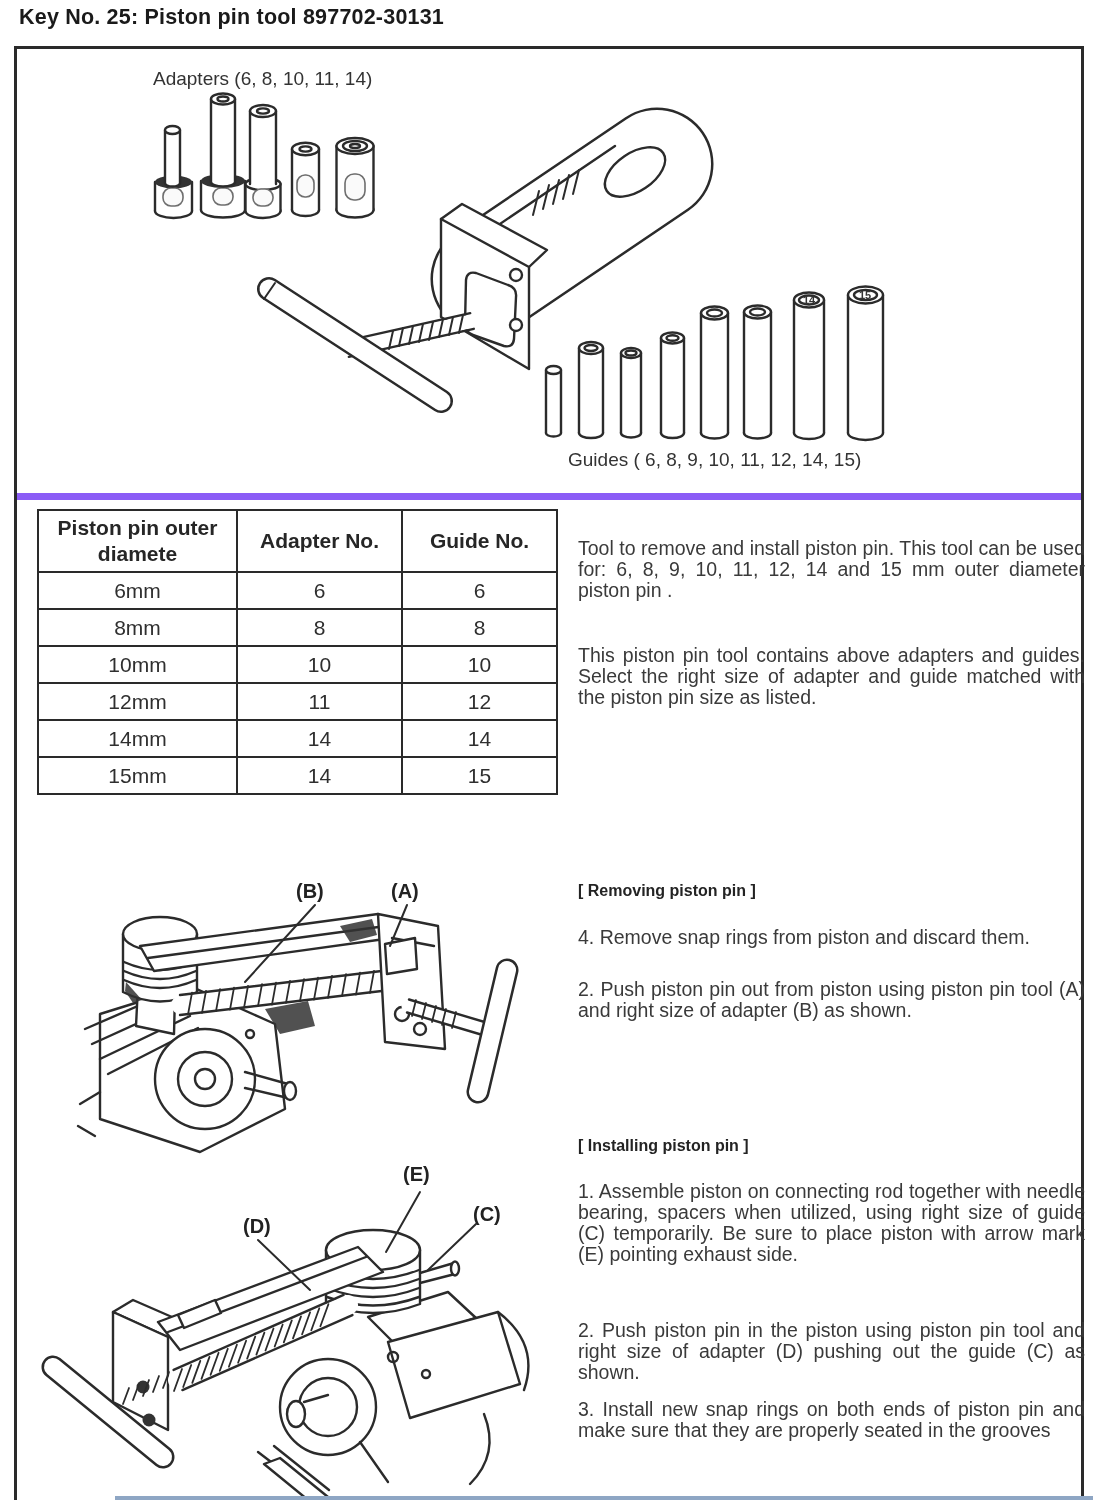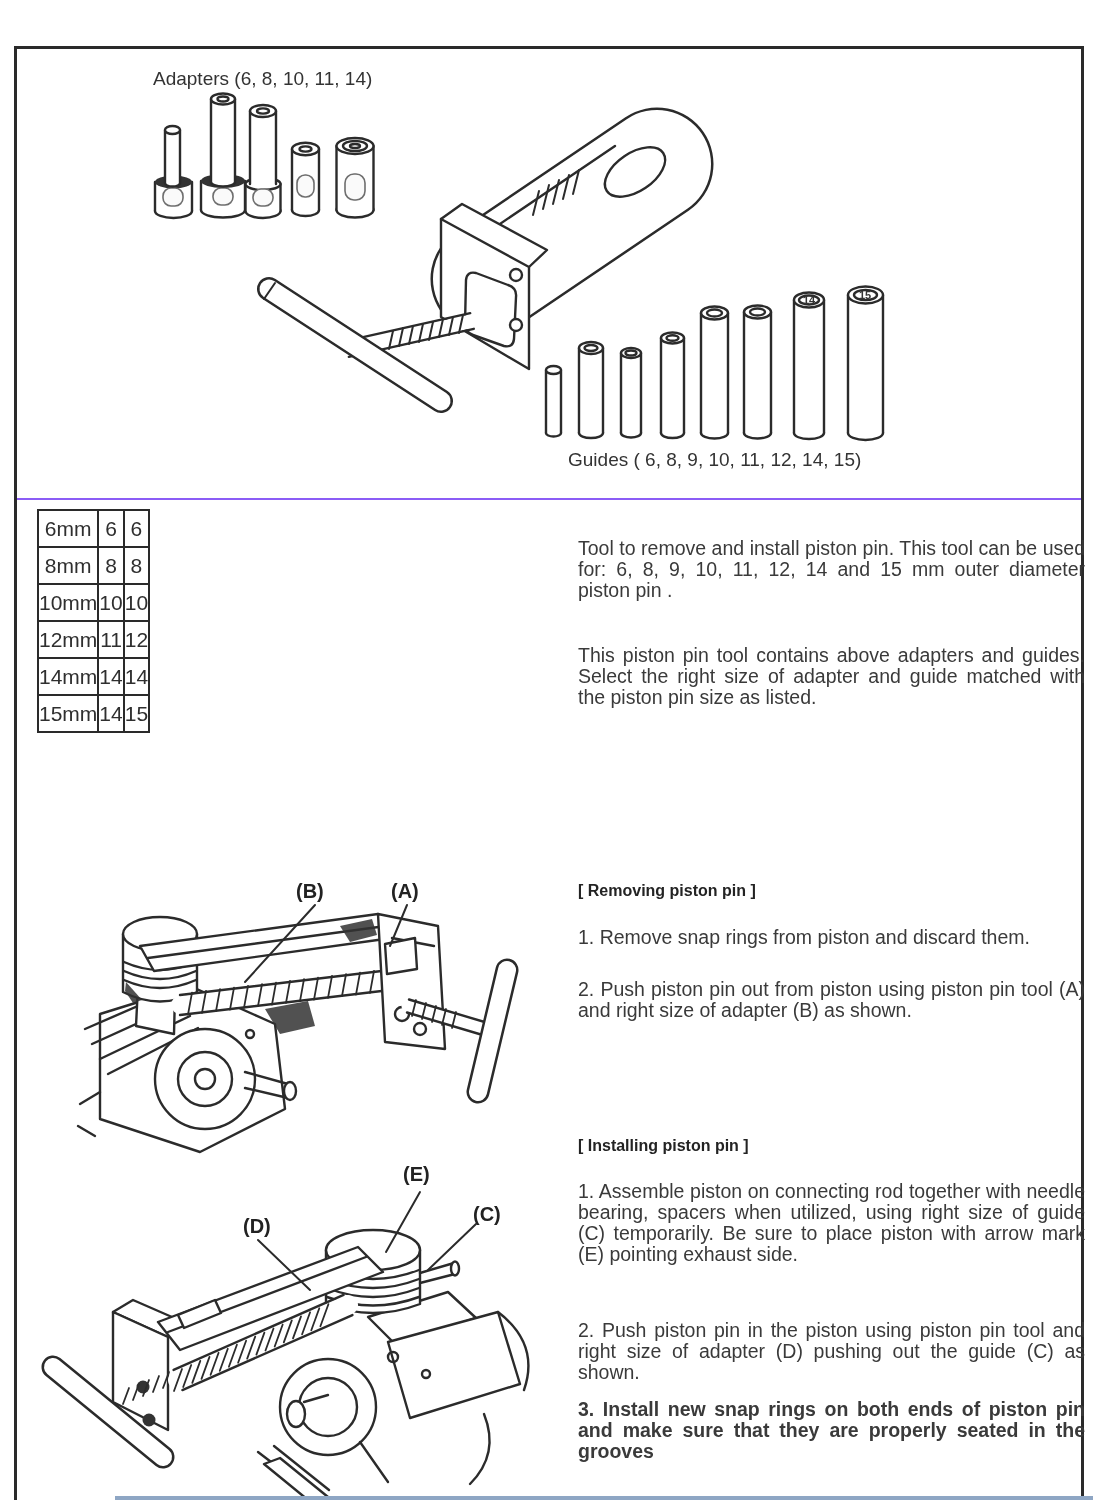--- a/index.html
+++ b/index.html
@@ -3,21 +3,21 @@
 <meta charset="utf-8">
 <style>
   html,body{margin:0;padding:0;background:#ffffff;}
   #page{position:relative;width:1093px;height:1500px;background:#ffffff;overflow:hidden;
         font-family:"Liberation Sans",sans-serif;}
   .abs{position:absolute;}
   #doc-title{left:19px;top:5px;font-size:21.5px;font-weight:bold;color:#1a1a1a;letter-spacing:.2px;}
   #outer-box{left:14px;top:46px;width:1070px;height:1454px;
              border:3px solid #2a2a2a;border-bottom:none;box-sizing:border-box;}
   #illus-section{position:absolute;left:0;top:0;width:100%;height:451px;
-                 border-bottom:2px solid #8b5cf6;box-sizing:border-box;}
+                 border-bottom:7px solid #8b5cf6;box-sizing:border-box;}
   .fig-caption{font-size:19px;color:#333;}
   #adapters-label{left:136px;top:19px;}
   #guides-label{left:551px;top:400px;}
   svg{display:block;}
   .line-art{stroke:#2b2b2b;stroke-width:2.4;fill:none;stroke-linecap:round;stroke-linejoin:round;}
   .fill-white{fill:#ffffff;}
   .fill-dark{fill:#333333;stroke:none;}
   .thin{stroke-width:1.6;stroke:#6e6e6e;}
   
   #pin-table{position:absolute;left:37px;top:509px;border-collapse:collapse;table-layout:fixed;}
@@ -32,20 +32,21 @@
   .hd{position:absolute;left:578px;font-size:16px;font-weight:bold;color:#232323;}
   
   .fig-label{position:absolute;font-size:20px;font-weight:bold;color:#222;}
   #bottom-strip{left:115px;top:1496px;width:978px;height:4px;background:#8ea6c4;}
 </style>
 </head>
 <body>
 
 <div id="page">
 
+  <div id="doc-title" class="abs">Key No. 25: Piston pin tool 897702-30131</div>
 
   <div id="outer-box" class="abs">
     <div id="illus-section">
 
       <div id="adapters-label" class="abs fig-caption">Adapters (6, 8, 10, 11, 14)</div>
 
       <svg class="abs" style="left:0;top:0;" width="1066" height="448" viewBox="0 0 1066 448">
         <g class="line-art">
 
           <ellipse cx="156.5" cy="162" rx="18.5" ry="7" class="fill-white"></ellipse>
@@ -195,20 +196,25 @@
         <text x="792" y="255" text-anchor="middle" font-size="11" fill="#333" font-weight="bold">14</text>
         <text x="848" y="250" text-anchor="middle" font-size="11" fill="#333" font-weight="bold">15</text>
       </svg>
 
       <div id="guides-label" class="abs fig-caption">Guides ( 6, 8, 9, 10, 11, 12, 14, 15)</div>
     </div>
   </div>
 
   <table id="pin-table">
     <tbody>
+        <tr>
+      <th class="c1">Piston pin outer diamete</th>
+      <th class="c2">Adapter No.</th>
+      <th class="c3">Guide No.</th>
+    </tr>
     <tr>
       <td>6mm</td>
       <td>6</td>
       <td>6</td>
     </tr>
     <tr>
       <td>8mm</td>
       <td>8</td>
       <td>8</td>
     </tr>
@@ -232,27 +238,27 @@
       <td>14</td>
       <td>15</td>
     </tr>
   </tbody>
     </table>
 
   <div class="txt" style="top:538px;">Tool to remove and install piston pin. This tool can be used for: 6, 8, 9, 10, 11, 12, 14 and 15 mm outer diameter piston pin .</div>
   <div class="txt" style="top:645px;">This piston pin tool contains above adapters and guides. Select the right size of adapter and guide matched with the piston pin size as listed.</div>
 
   <div class="hd" style="top:882px;">[ Removing piston pin ]</div>
-  <div class="txt" style="top:927px;">1. Remove snap rings from piston and discard them.</div>
+  <div class="txt" style="top:927px;">4. Remove snap rings from piston and discard them.</div>
   <div class="txt" style="top:979px;">2. Push piston pin out from piston using piston pin tool (A) and right size of adapter (B) as shown.</div>
 
   <div class="hd" style="top:1137px;">[ Installing piston pin ]</div>
   <div class="txt" style="top:1181px;">1. Assemble piston on connecting rod together with needle bearing, spacers when utilized, using right size of guide (C) temporarily. Be sure to place piston with arrow mark (E) pointing exhaust side.</div>
   <div class="txt" style="top:1306px;margin-top:14px;">2. Push piston pin in the piston using piston pin tool and right size of adapter (D) pushing out the guide (C) as shown.</div>
-  <div class="txt" style="top:1399px;font-weight:bold;">3. Install new snap rings on both ends of piston pin and make sure that they are properly seated in the grooves</div>
+  <div class="txt" style="top:1399px;">3. Install new snap rings on both ends of piston pin and make sure that they are properly seated in the grooves</div>
 
   <svg class="abs" style="left:40px;top:874px;" width="525" height="292" viewBox="0 0 525 292">
     <g class="line-art" stroke-width="2.2">
 
       <path d="M 60 140 L 150 112 L 235 150 L 245 235 L 160 278 L 60 245 Z" class="fill-white"></path>
       <line x1="45" y1="155" x2="130" y2="118"></line>
         <line x1="52" y1="170" x2="140" y2="130"></line>
       <line x1="60" y1="185" x2="150" y2="142"></line>
         <line x1="68" y1="200" x2="158" y2="154"></line>
       <line x1="40" y1="230" x2="60" y2="218"></line>

